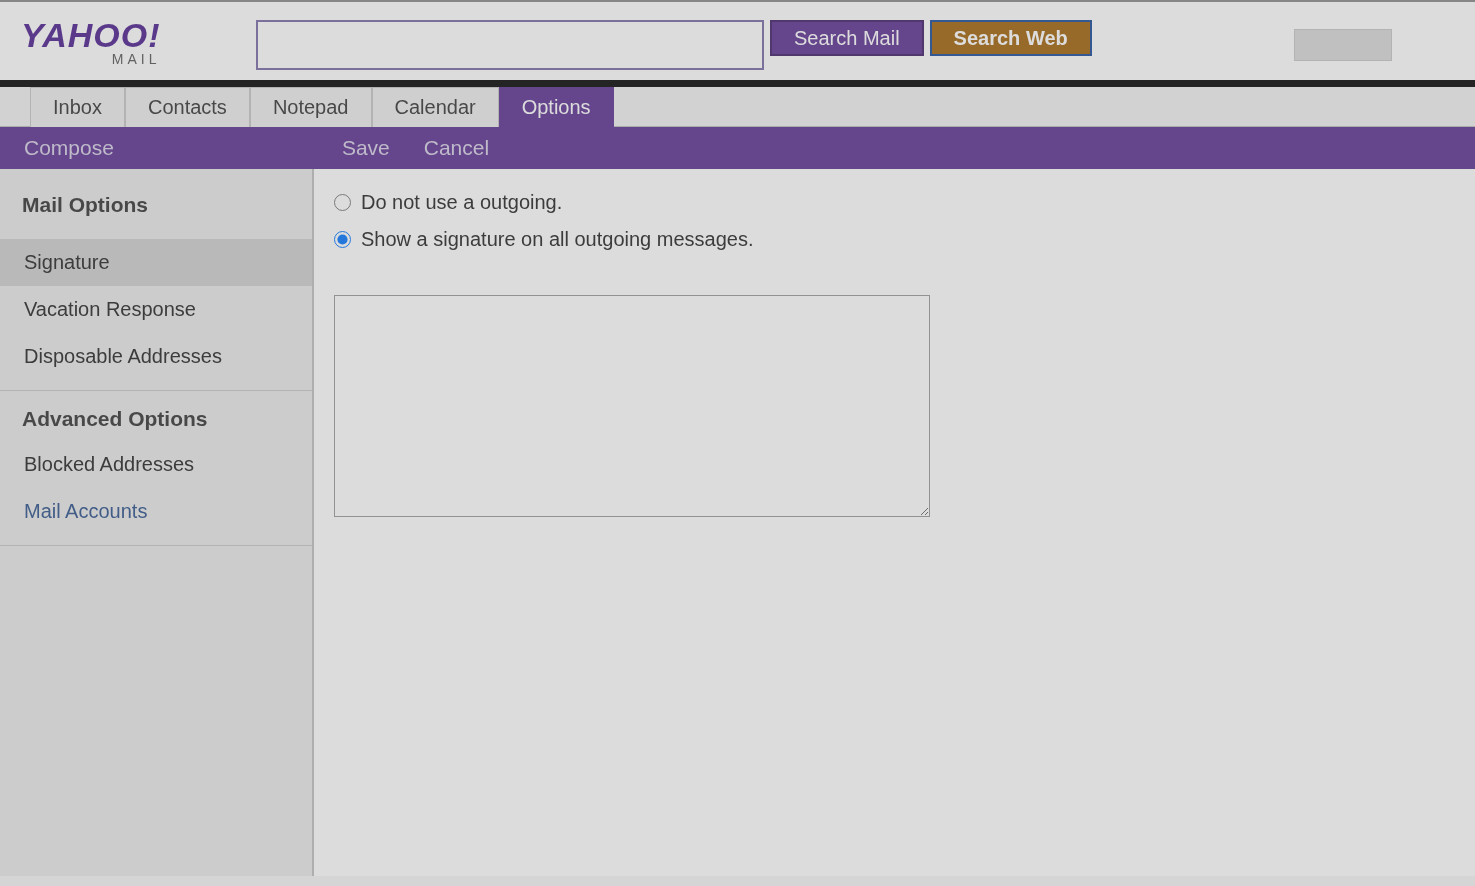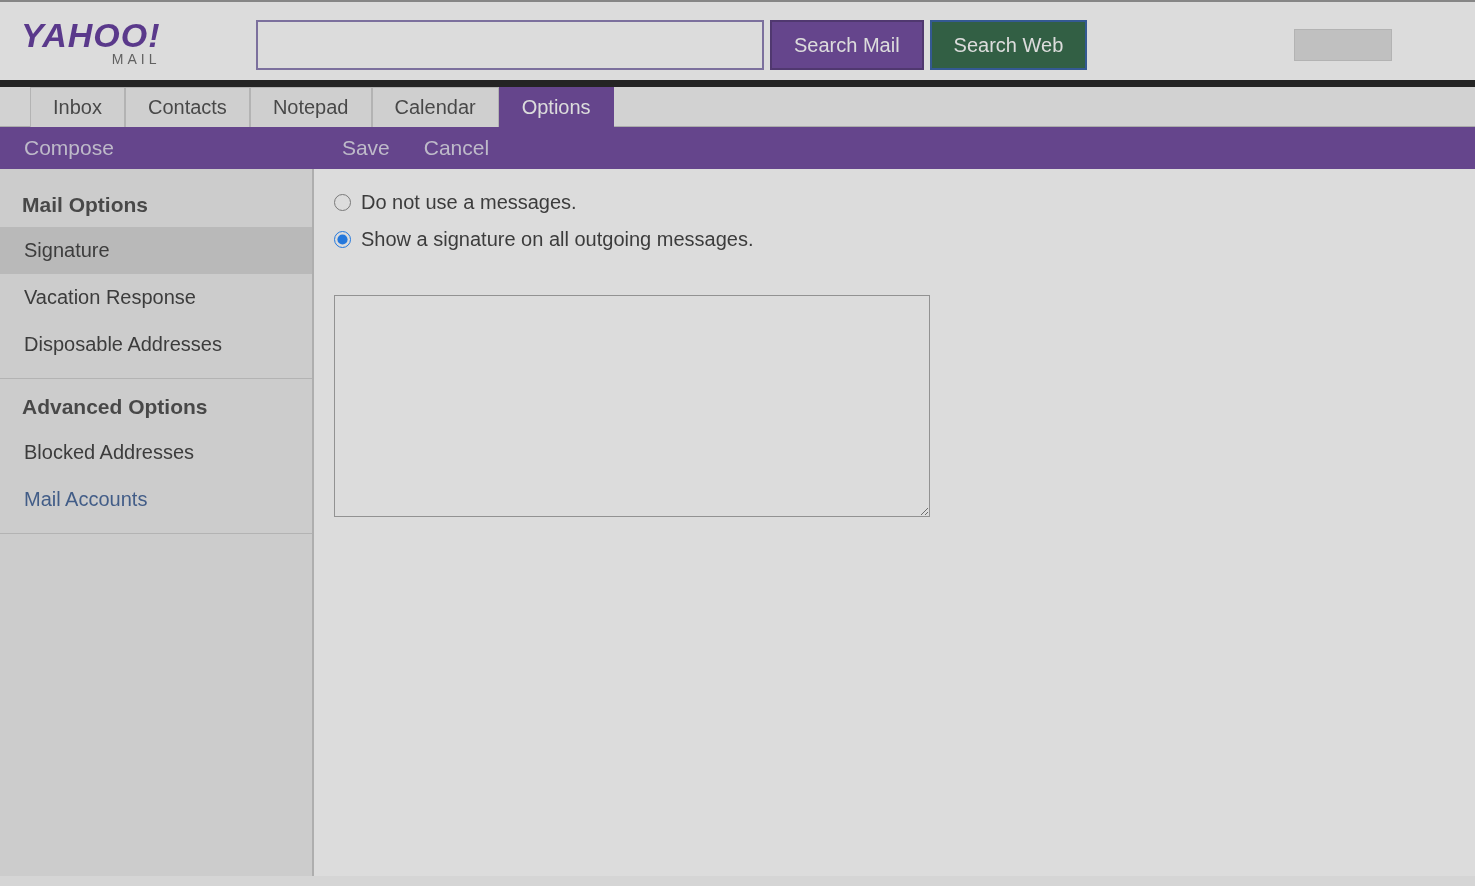--- a/index.html
+++ b/index.html
@@ -37,25 +37,25 @@
   .search-wrap {
     position: absolute; left: 256px; top: 18px;
     display: flex; gap: 6px; align-items:stretch;
   }
   .search-input {
     width: 508px; height: 50px;
     border: 2px solid #7a6aa8; background:#fff;
     font-size: 18px; padding: 0 10px;
   }
   .btn-search-mail, .btn-search-web {
-    height: 50px; padding: 0 22px; font-size: 20px;
+    height: 36px; padding: 0 22px; font-size: 20px;
     border: 2px solid rgba(0,0,0,.25); cursor: pointer; color:#fff;
   }
   .btn-search-mail { background:#5b2f91; border-color:#3e1d68; }
-  .btn-search-web  { background:#14532d; border-color:#174a99; }
+  .btn-search-web  { background:#a16207; border-color:#174a99;font-weight:bold; }
   .header-right-box {
     position:absolute; right: 83px; top: 27px;
     width: 98px; height: 32px; background:#d8d8d8; border:1px solid #c6c6c6;
   }
 
   
   .tabs-row {
     height: 40px; background:#f2f2f2; border-bottom:1px solid #bbb;
     display:flex; align-items:flex-start; padding-left: 30px; gap:0;
   }
@@ -85,21 +85,21 @@
   }
   .side-heading {
     font-size: 21px; font-weight: 700; color:#333;
     padding: 6px 22px 10px;
   }
   .side-item {
     font-size: 20px; color:#222;
     padding: 12px 24px;
     cursor:pointer;
   }
-  .side-item.selected { background:#cfcfcf; }
+  .side-item.selected { background:#cfcfcf;margin-top:12px; }
   .side-item.link { color:#2a4f8a; }
   .side-sep { height:1px; background:#c6c6c6; margin: 10px 0; }
 
   .content {
     flex:1; background:#fff; padding: 22px 0 0 20px;
     position:relative;
   }
   .radio-row { display:flex; align-items:center; gap:10px; font-size:20px; color:#222; margin-bottom:14px; }
   .radio-row input[type=radio] { width:17px; height:17px; }
   .sig-textarea {
@@ -154,21 +154,21 @@
     <div class="side-sep"></div>
     <div class="side-heading">Advanced Options</div>
     <div class="side-item">Blocked Addresses</div>
     <div class="side-item link">Mail Accounts</div>
     <div class="side-sep"></div>
   </div>
 
   <div class="content">
     <label class="radio-row">
       <input type="radio" name="sig" style="">
-      <span>Do not use a messages.</span>
+      <span>Do not use a outgoing.</span>
     </label>
     <label class="radio-row">
       <input type="radio" name="sig" checked="" style="">
       <span>Show a signature on all outgoing messages.</span>
     </label>
     <textarea class="sig-textarea" style=""></textarea>
   </div>
 
 </div>
 

